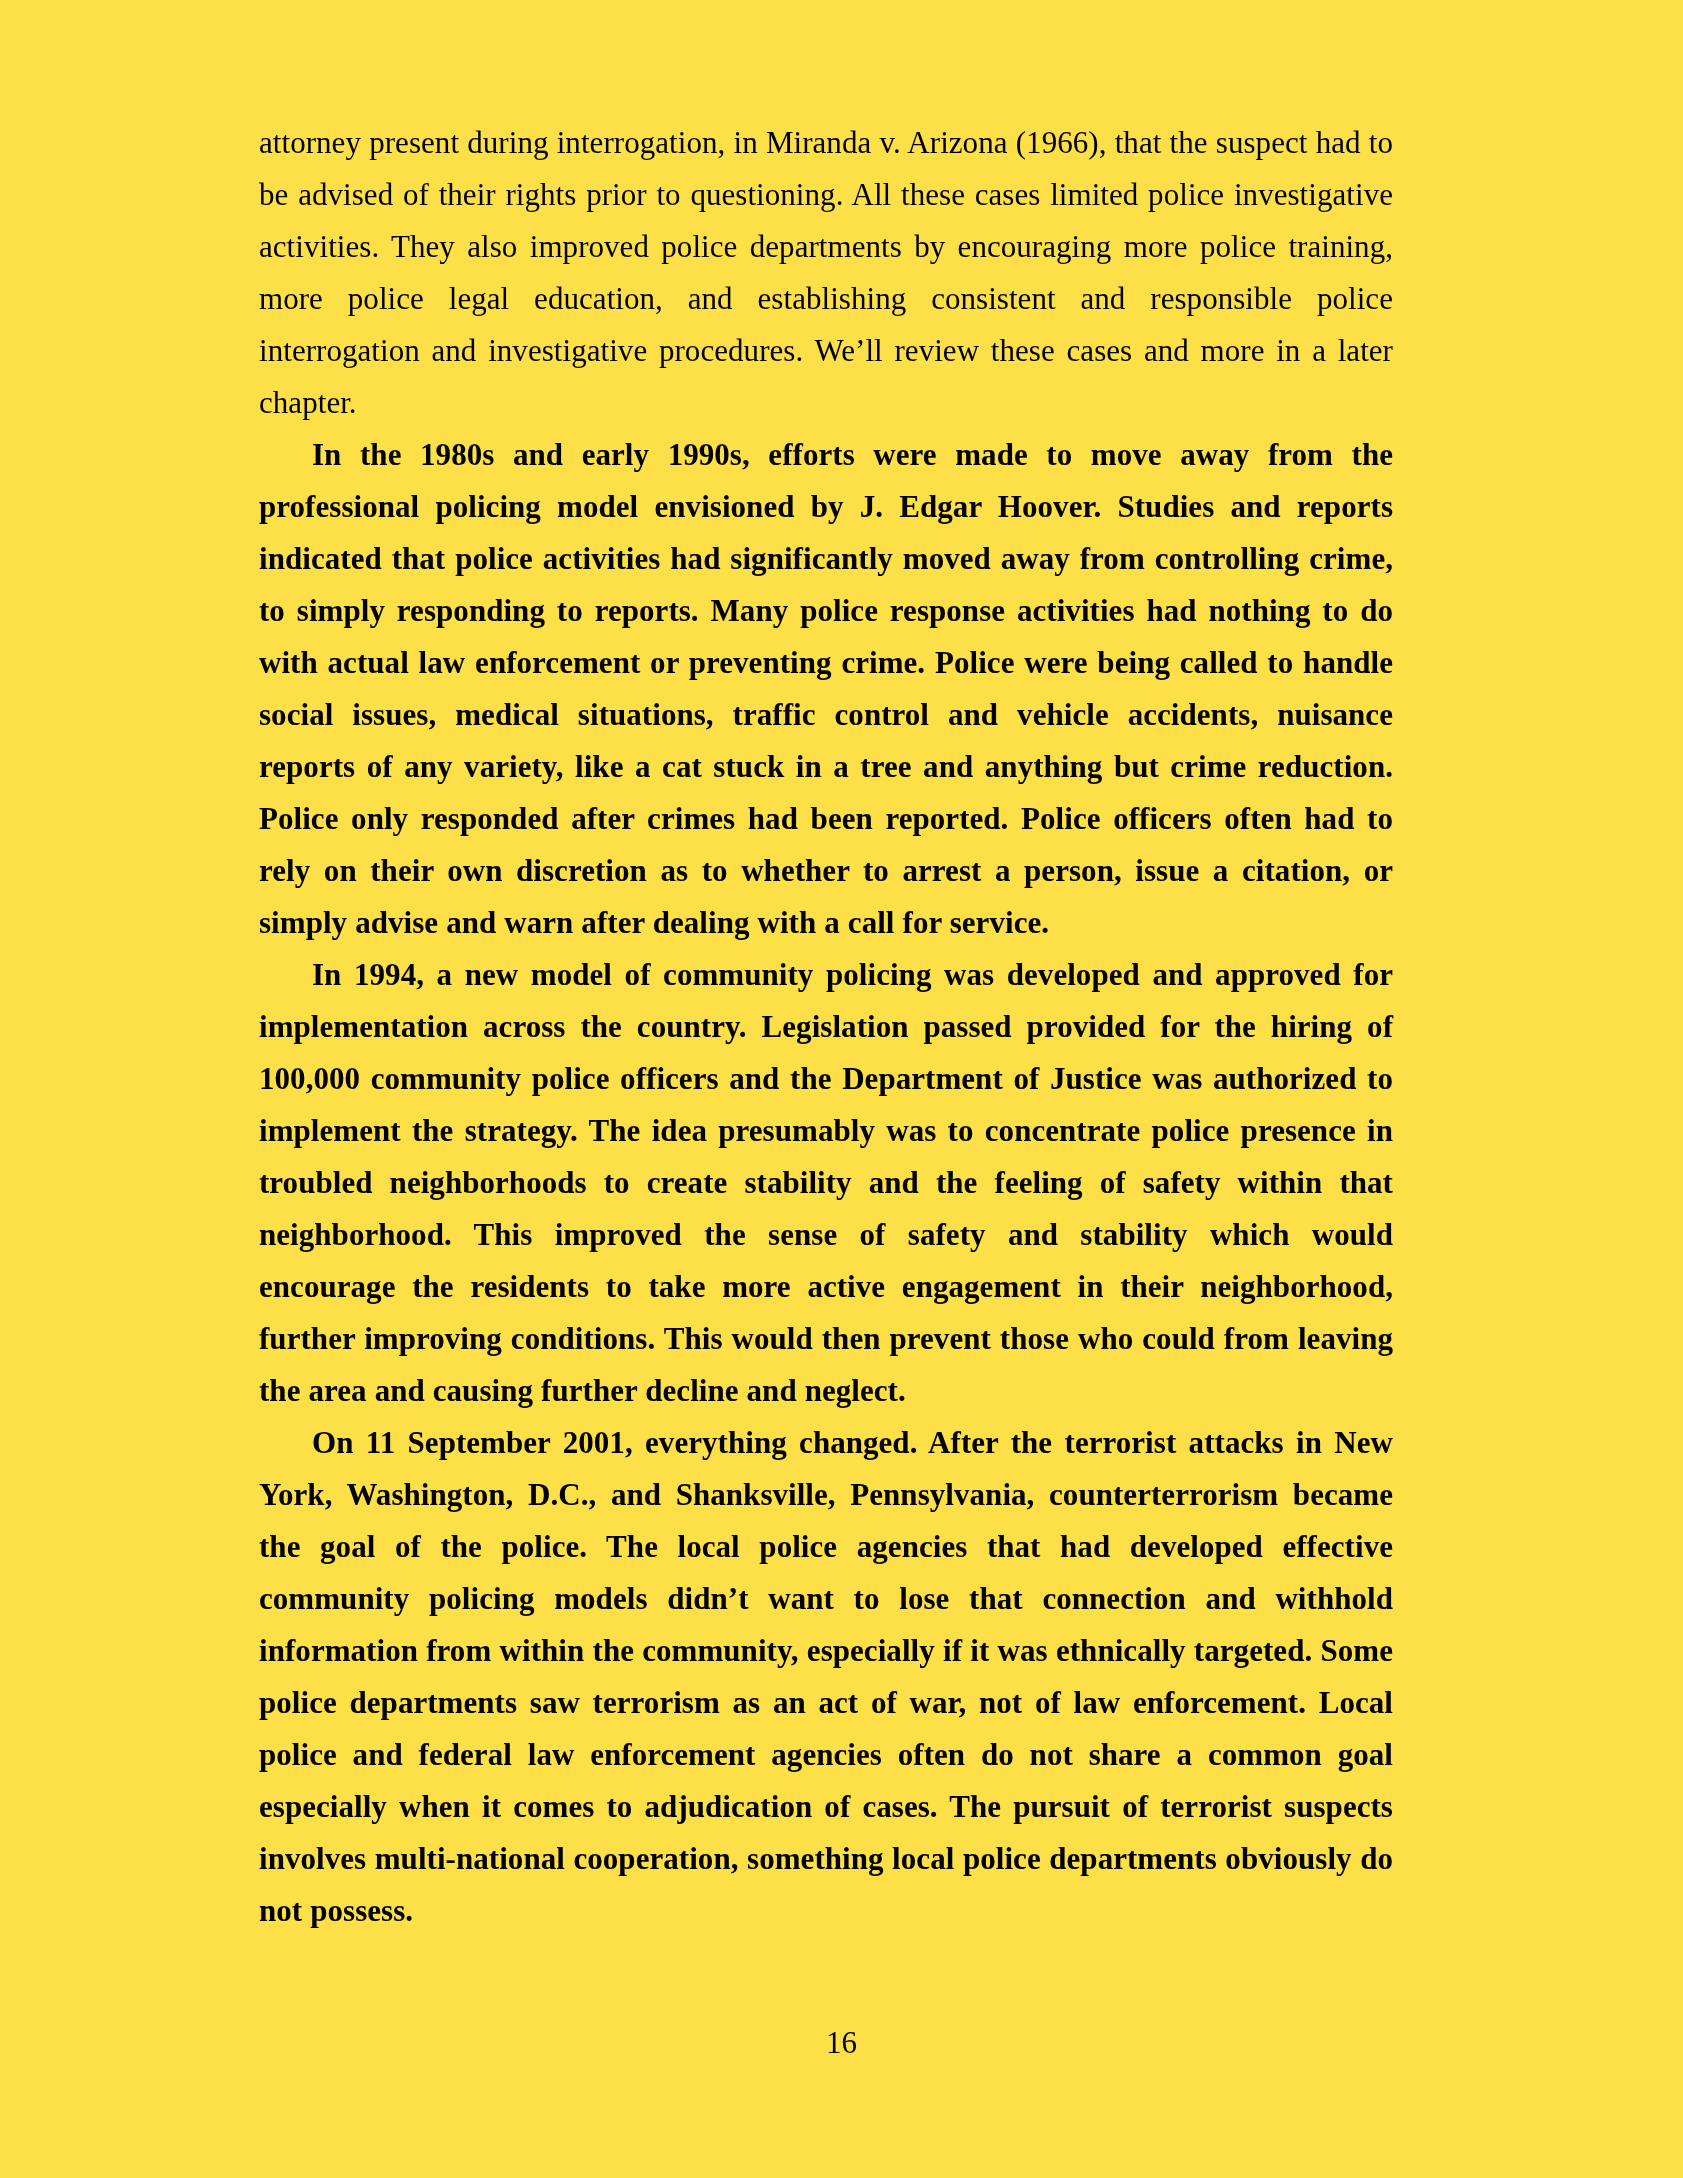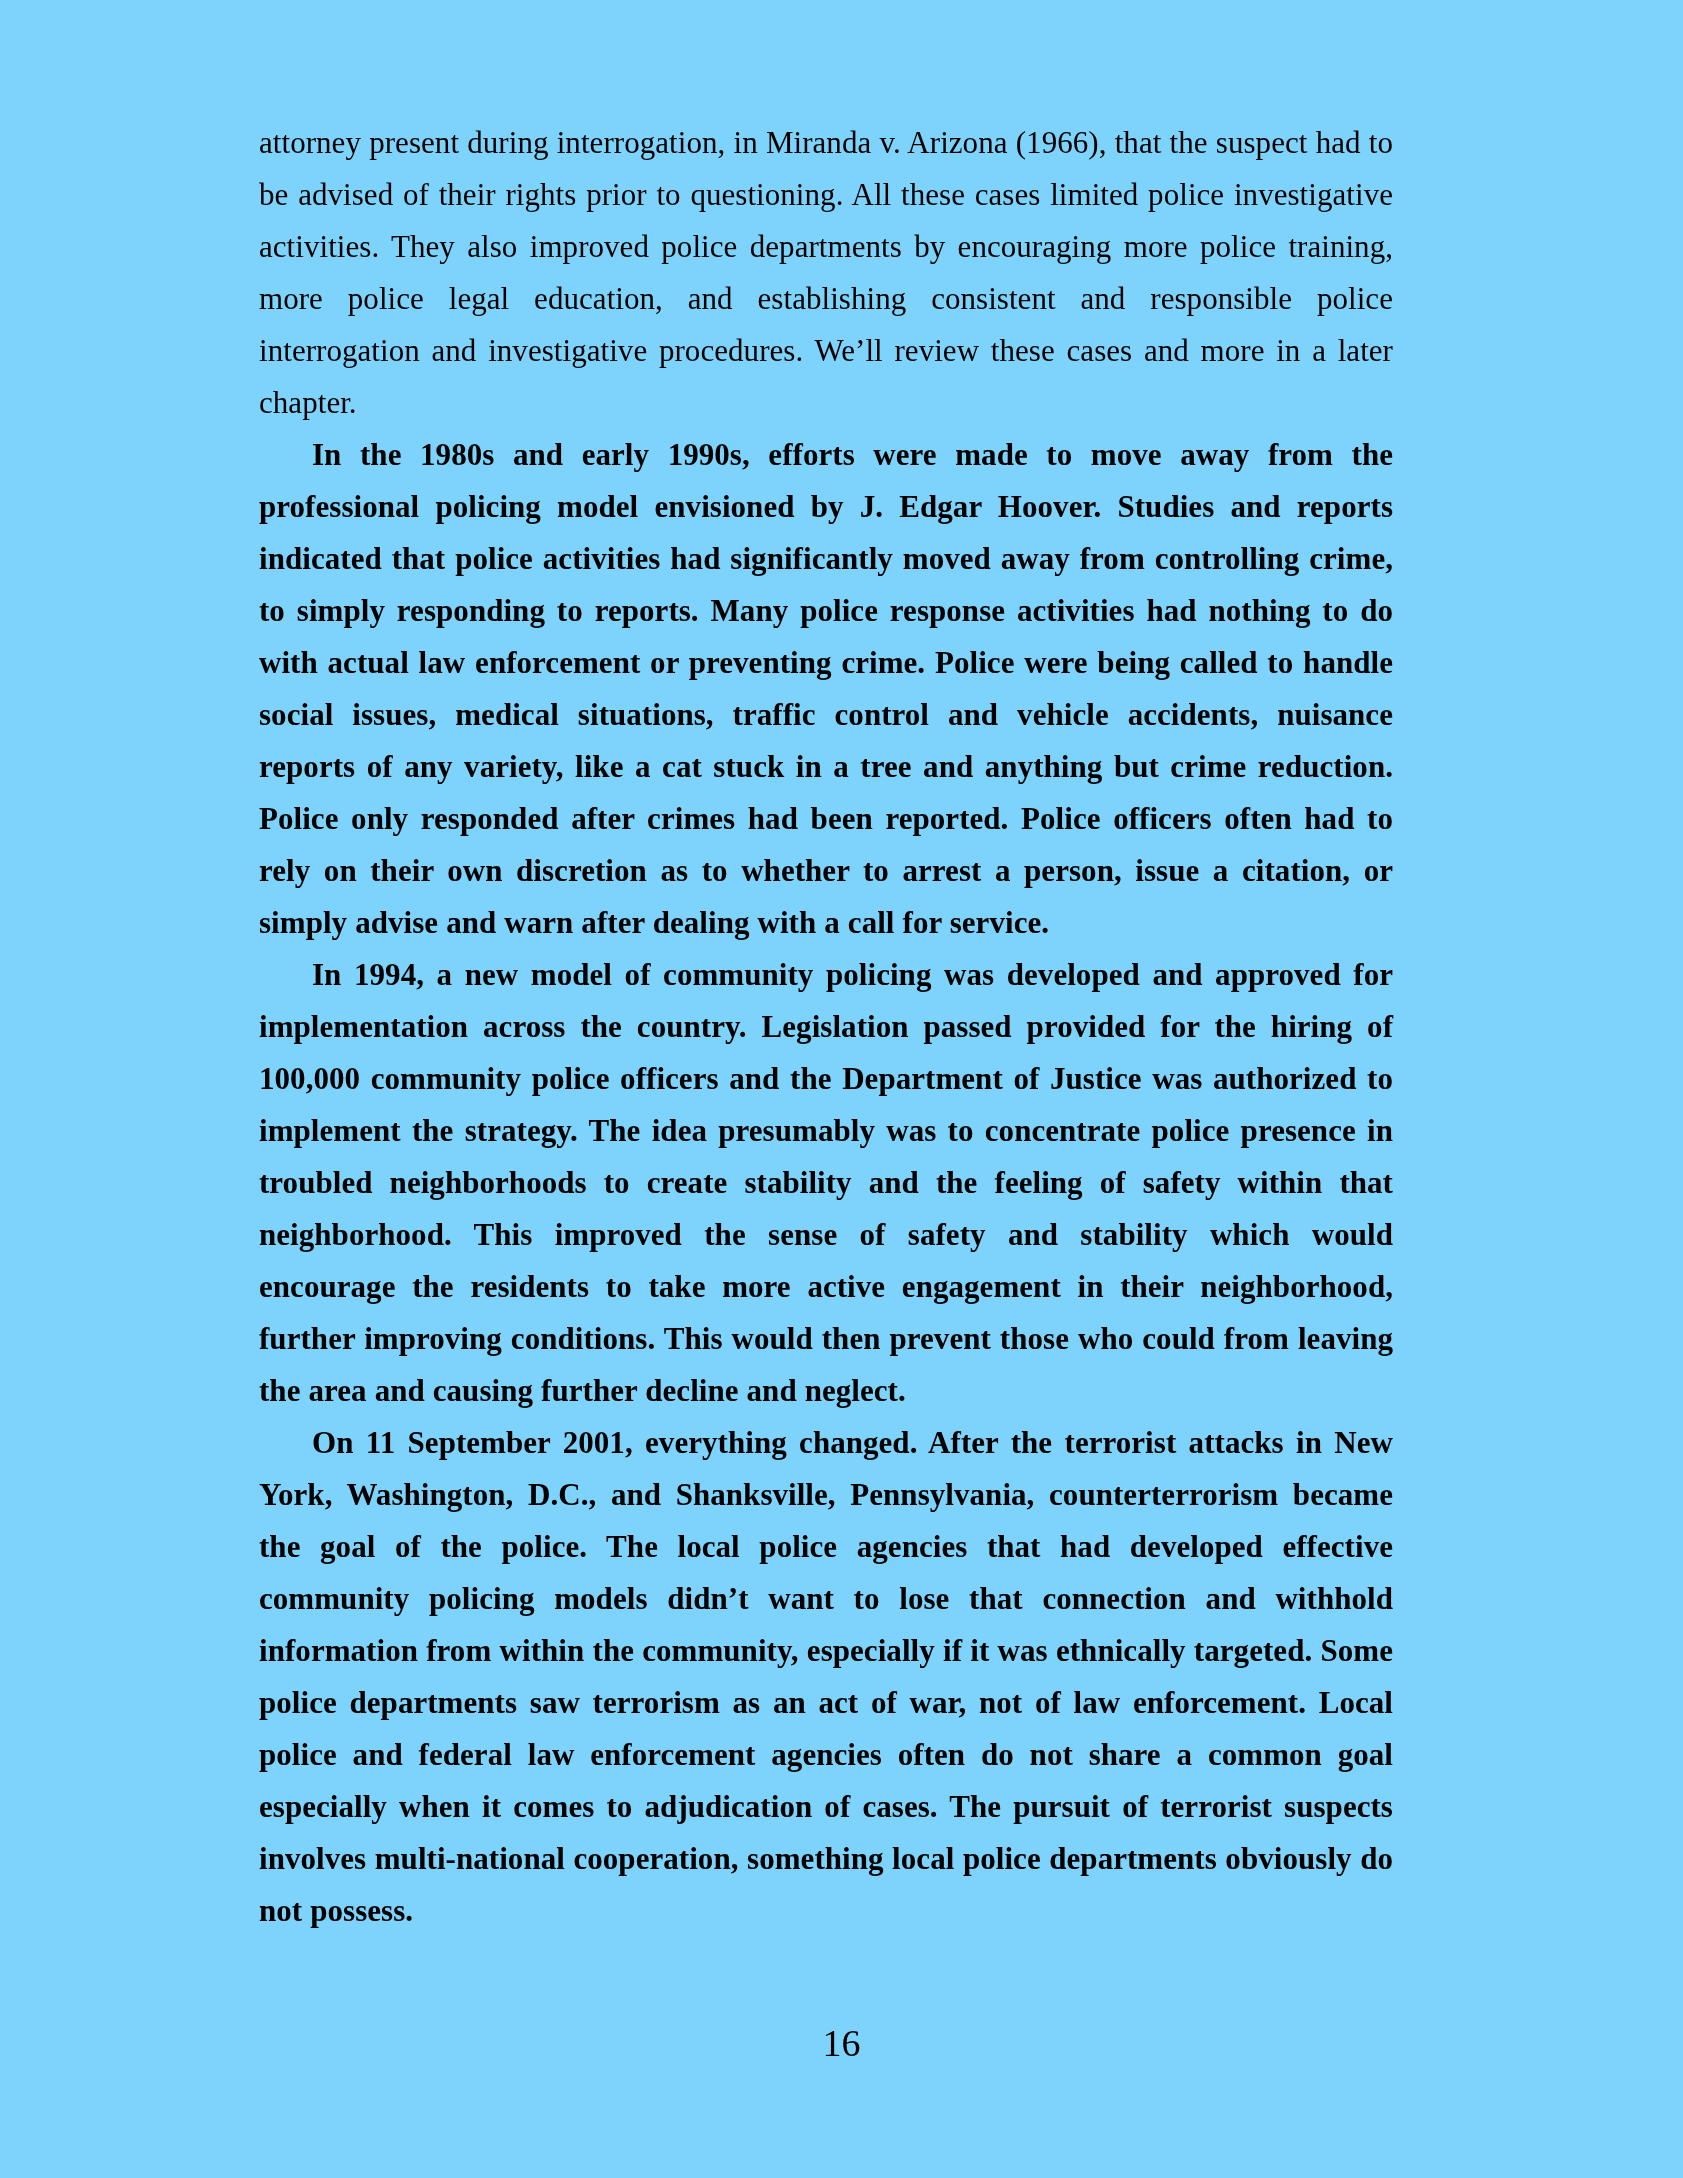--- a/index.html
+++ b/index.html
@@ -13,21 +13,21 @@
     height: 2178px;
     font-family: "Liberation Serif", "DejaVu Serif", serif;
     color: #000000;
     -webkit-font-smoothing: antialiased;
   }
   .page {
     position: relative;
     box-sizing: border-box;
     width: 1683px;
     height: 2178px;
-    background: #7dd3fc;
+    background: #fde047;
     padding: 8px;
     overflow: hidden;
   }
   .text-column {
     position: absolute;
     left: 259px;
     top: 117px;
     width: 1134px;
   }
   .para {
@@ -45,21 +45,21 @@
   .para.indented {
     text-indent: 53px;
     font-weight: bold;
   }
   .page-number {
     position: absolute;
     left: 0;
     top: 2023px;
     width: 1683px;
     text-align: center;
-    font-size: 38px;
+    font-size: 31px;
     line-height: 40px;
     font-family: "Liberation Serif", "DejaVu Serif", serif;
   }
 </style>
 </head>
 <body>
 
 <div class="page">
 
   <div class="text-column">

